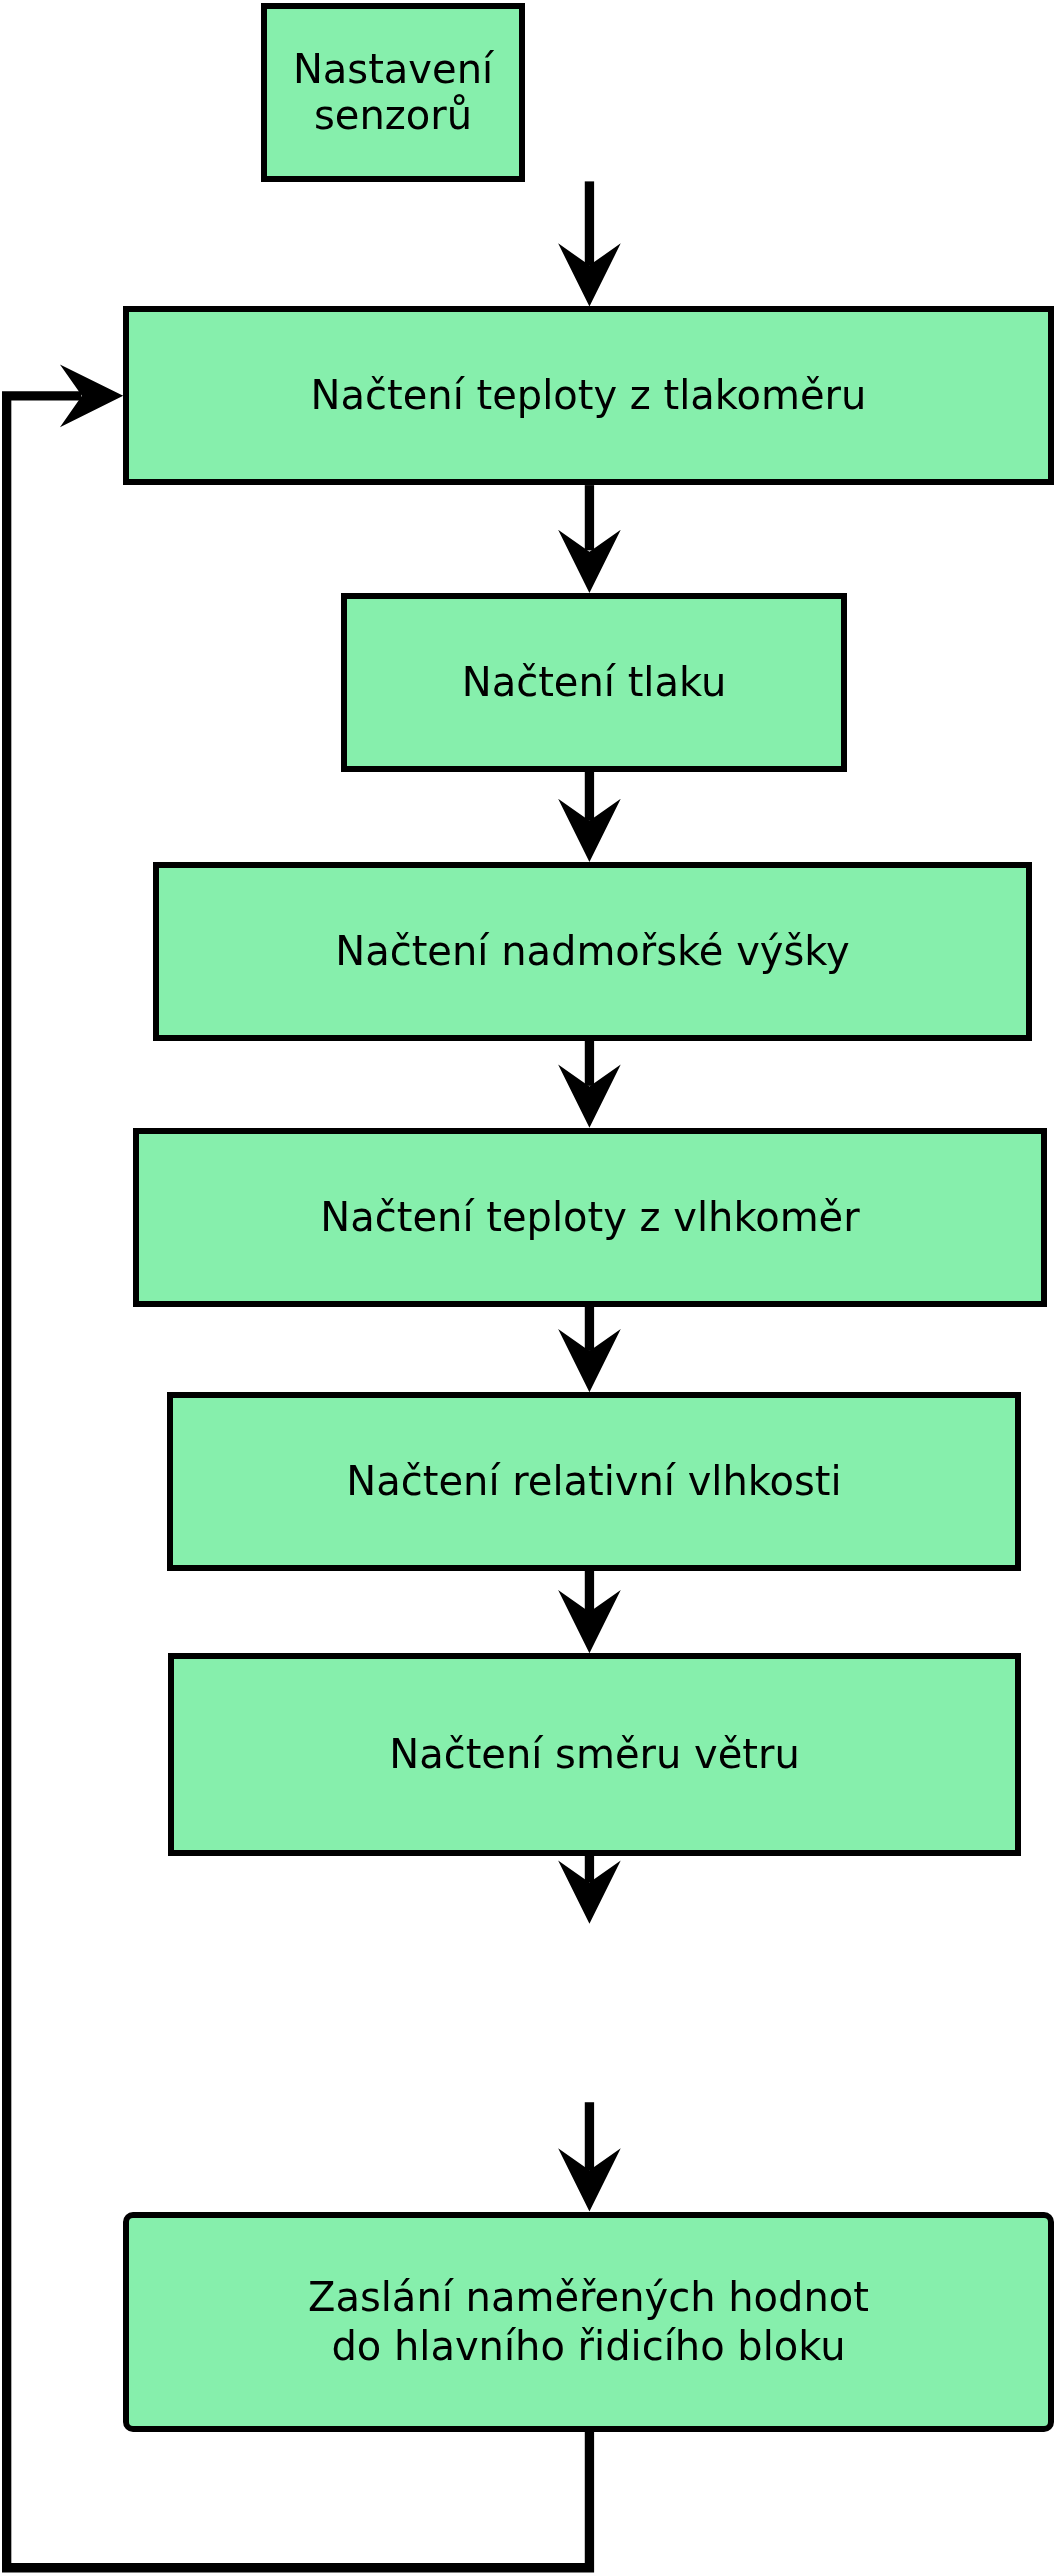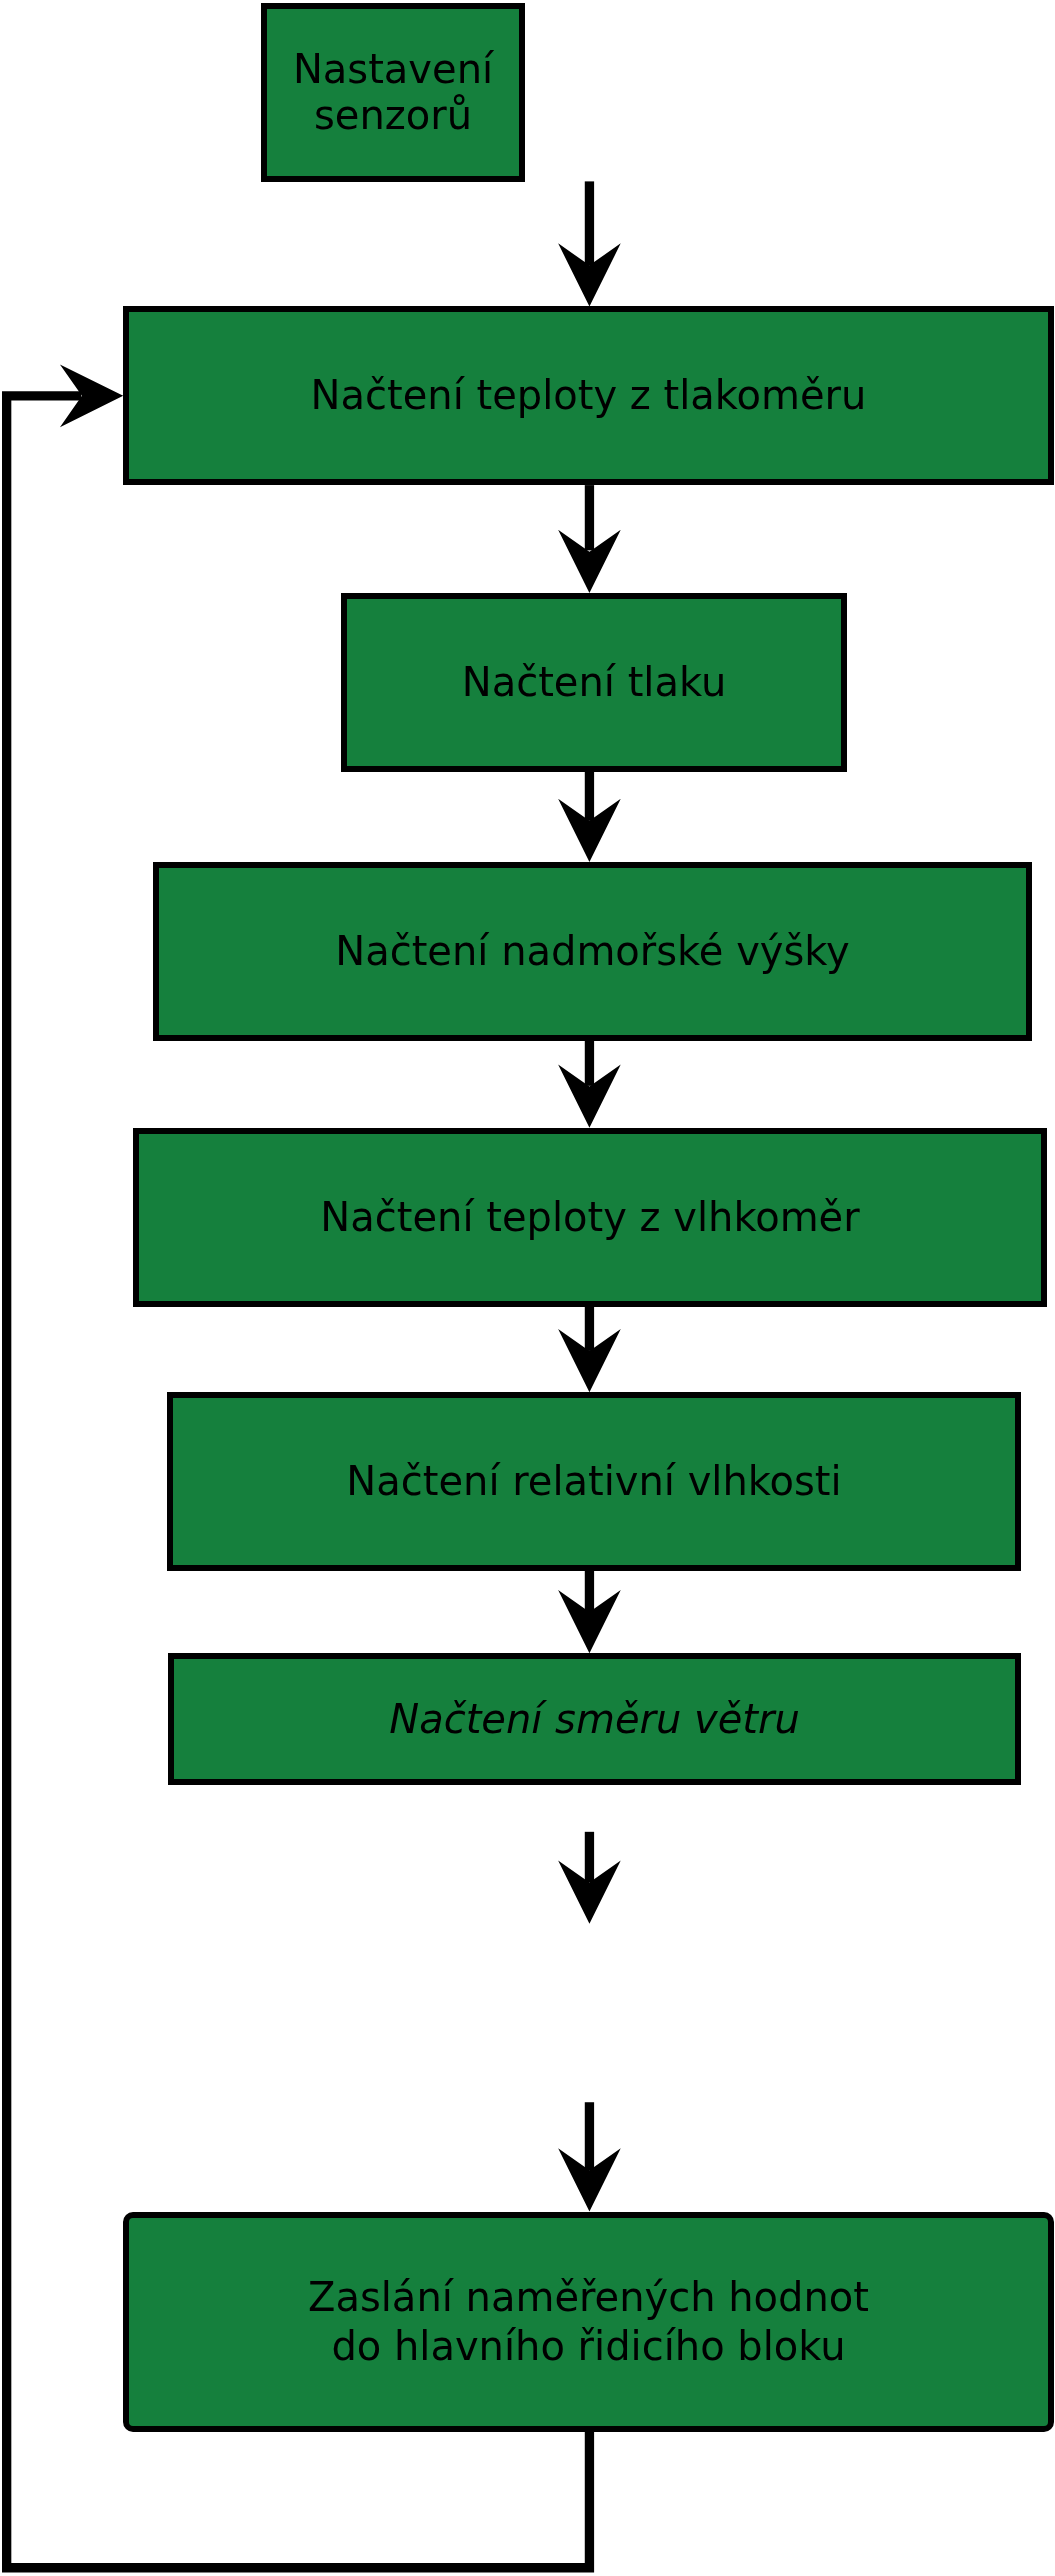--- a/index.html
+++ b/index.html
@@ -19,21 +19,21 @@
   #flow-svg{
     position:absolute;
     left:0; top:0;
     width:1055px;
     height:2576px;
     display:block;
   }
   .node-box{
     position:absolute;
     box-sizing:border-box;
-    background:#15803d;
+    background:#86efac;
     border:6.7px solid #000000;
     display:flex;
     align-items:center;
     justify-content:center;
     text-align:center;
   }
   .node-label{
     font-size:40px;
     line-height:1.16;
     color:#000000;
@@ -97,21 +97,21 @@
   </div>
 
   <div class="node-box" style="left:133px;top:1128px;width:914px;height:179px;">
     <span class="node-label">Načtení teploty z vlhkoměr</span>
   </div>
 
   <div class="node-box" style="left:167px;top:1392px;width:854px;height:179px;">
     <span class="node-label">Načtení relativní vlhkosti</span>
   </div>
 
-  <div class="node-box" style="left:168px;top:1653px;width:853px;height:132px;font-style:italic;">
+  <div class="node-box" style="left:168px;top:1653px;width:853px;height:203px;">
     <span class="node-label">Načtení směru větru</span>
   </div>
 
 
   <div class="node-box" style="left:123px;top:2212px;width:931px;height:220px;border-radius:10px;">
     <span class="node-label two-line">Zaslání naměřených hodnot
 do hlavního řidicího bloku</span>
   </div>
 
 </div>

